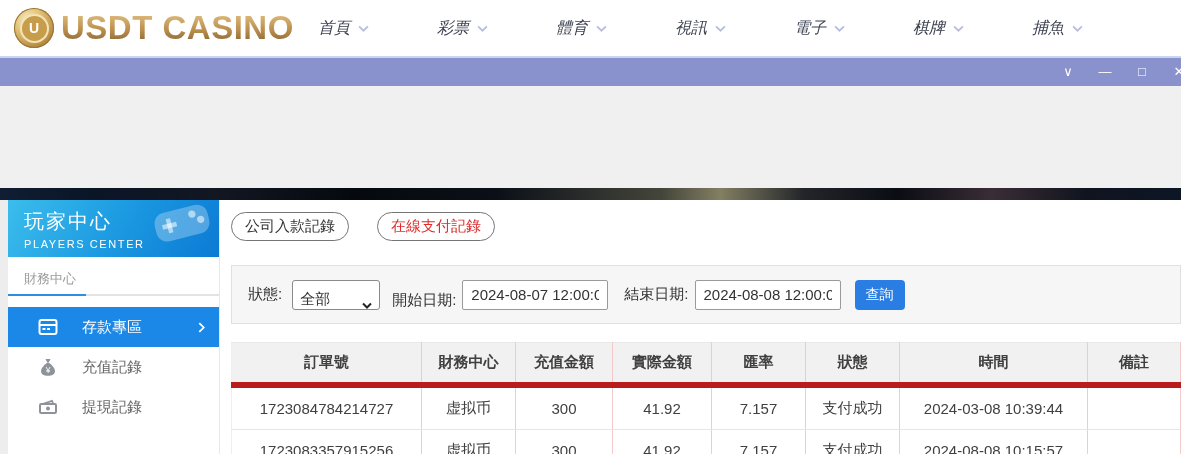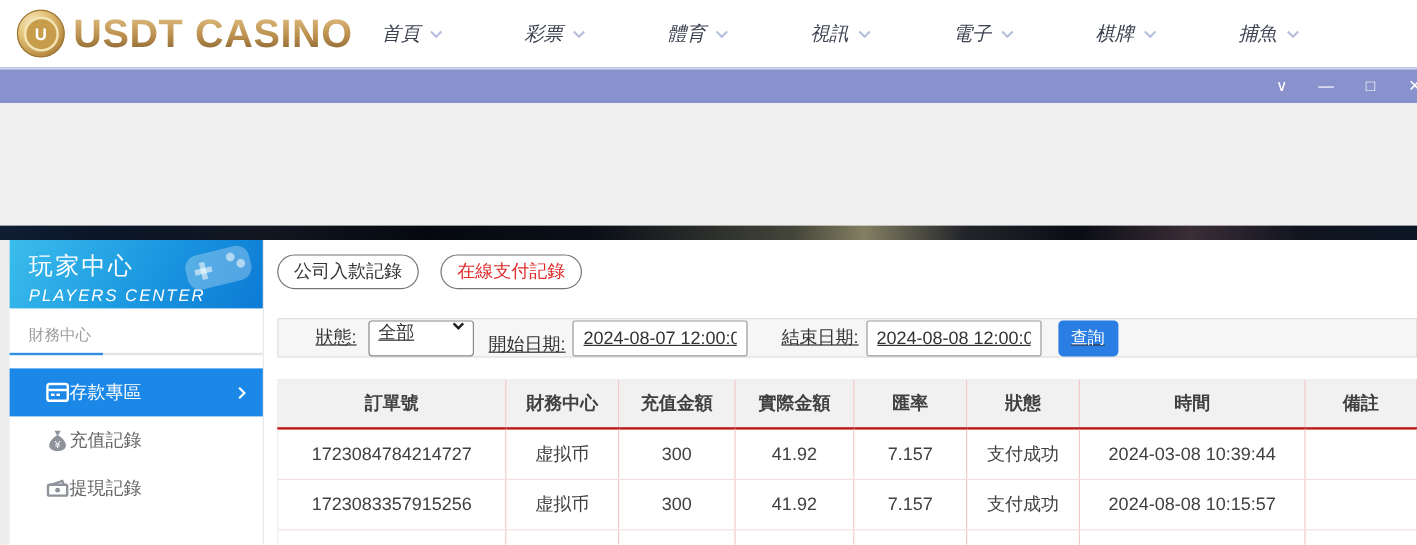--- a/index.html
+++ b/index.html
@@ -32,59 +32,59 @@
   .gray-area{height:102px;background:#f0f0f0;}
   .dark-band{height:12px;
     background:linear-gradient(90deg,#101e33 0%,#0a1526 8%,#121722 18%,#05090f 30%,#0b1018 42%,#44453a 56%,#837f63 61%,#23252a 68%,#0a0d14 76%,#3a2d36 84%,#10141f 92%,#0c1624 100%);}
   
   .content{height:254px;display:flex;background:#fff;}
   .left-strip{width:8px;background:#ededed;flex:none;}
   .sidebar{width:211px;flex:none;border-right:1px solid #e8e8e8;}
   .sidebar-header{height:57px;box-sizing:border-box;padding:8px 0 0 16px;color:#fff;position:relative;overflow:hidden;
     background:linear-gradient(120deg,#3bbdec 0%,#1a97e0 55%,#0c7ad4 100%);}
   .sb-title{font-size:20px;letter-spacing:2px;}
-  .sb-sub{font-size:14px;letter-spacing:1.6px;margin-top:3px;font-style:italic;}
+  .sb-sub{font-size:11px;letter-spacing:1.6px;margin-top:3px;}
   .gamepad{position:absolute;right:8px;top:5px;width:58px;color:rgba(255,255,255,.28);transform:rotate(-14deg);}
   .section-title{margin:10px 0 0 16px;font-size:13px;line-height:24px;color:#9b9b9b;}
   .section-divider{margin-top:3px;height:2px;background:linear-gradient(90deg,#2e8fe2 0 78px,#e3e3e3 78px);}
   .menu{margin-top:11px;}
-  .menu-item{height:40px;display:flex;align-items:center;padding:0 14px 0 30px;
+  .menu-item{height:40px;display:flex;align-items:center;padding:0 14px 0 30px;gap:24px;
     color:#666;font-size:15px;cursor:pointer;box-sizing:border-box;}
   .mi-icon{width:20px;height:18px;display:flex;color:#8d929b;flex:none;}
   .mi-icon svg{width:100%;height:100%;}
   .mi-label{flex:1;}
   .mi-chev{display:none;width:7px;color:#fff;}
   .mi-chev svg{width:7px;height:11px;}
   .menu-item.active{background:var(--active-menu-blue,#1b87e6);color:#fff;}
   .menu-item.active .mi-icon{color:#fff;}
   .menu-item.active .mi-chev{display:flex;}
   
   .main{flex:1;box-sizing:border-box;padding:12px 0 0 11px;min-width:0;}
-  .tabs{display:flex;gap:18px;align-items:center;}
+  .tabs{display:flex;gap:28px;align-items:center;}
   .tab{border:1px solid #757575;border-radius:16px;padding:4px 13px;font-size:15px;color:#333;
     background:#fff;cursor:pointer;font-family:inherit;}
   .tab.active{color:var(--tab-active-red,#e02b2b);}
-  .filter-bar{margin-top:24px;height:33px;background:#f6f6f6;border:1px solid #e0e0e0;box-sizing:border-box;
-    display:flex;align-items:center;padding-left:31px;font-size:15px;color:#333;text-decoration:underline;}
+  .filter-bar{margin-top:24px;height:59px;background:#f6f6f6;border:1px solid #e0e0e0;box-sizing:border-box;
+    display:flex;align-items:center;padding-left:16px;font-size:15px;color:#333;}
   .select-box{width:88px;height:30px;background:#fff;border:1px solid #8a8a8a;border-radius:3px;
-    display:flex;align-items:flex-start;justify-content:space-between;padding:0 7px;margin-left:10px;
+    display:flex;align-items:flex-end;justify-content:space-between;padding:0 7px;margin-left:10px;
     box-sizing:border-box;cursor:pointer;}
   .select-chev{display:flex;color:#222;}
   .select-chev svg{width:10px;height:7px;}
   .flt-label{white-space:nowrap;}
-  .ml12{margin-left:12px;margin-top:11px;} .ml16{margin-left:28px;}
+  .ml12{margin-left:12px;margin-top:11px;} .ml16{margin-left:16px;}
   .date-input{margin-left:6px;width:146px;height:30px;border:1px solid #9a9a9a;border-radius:2px;
     padding:0 8px;font-size:15px;color:#333;box-sizing:border-box;font-family:inherit;background:#fff;}
   .search-btn{margin-left:14px;height:30px;padding:0 11px;background:var(--accent-blue,#2a7de2);color:#fff;
     border:none;border-radius:4px;font-size:14px;cursor:pointer;font-family:inherit;}
   
   .table-wrap{margin-top:18px;}
   table{width:100%;border-collapse:collapse;table-layout:fixed;border-top:1px solid #e9e9e9;border-left:1px solid #eee;}
   th{height:37px;background:#f1f1f1;font-size:15px;color:#404040;font-weight:bold;
-    border-right:1px solid var(--table-divider-pink,#f2caca);border-bottom:2px solid #b91c1c;text-align:center;}
+    border-right:1px solid var(--table-divider-pink,#f2caca);border-bottom:6px solid #b91c1c;text-align:center;}
   td{height:39px;text-align:center;font-size:15px;color:#404040;
     border-right:1px solid var(--table-divider-pink,#f2caca);border-bottom:1px solid #f5dede;
     overflow:hidden;white-space:nowrap;}
 </style>
 </head>
 <body>
 
 <div class="top-header">
   <div class="logo-wrap">
     <div class="ball">

